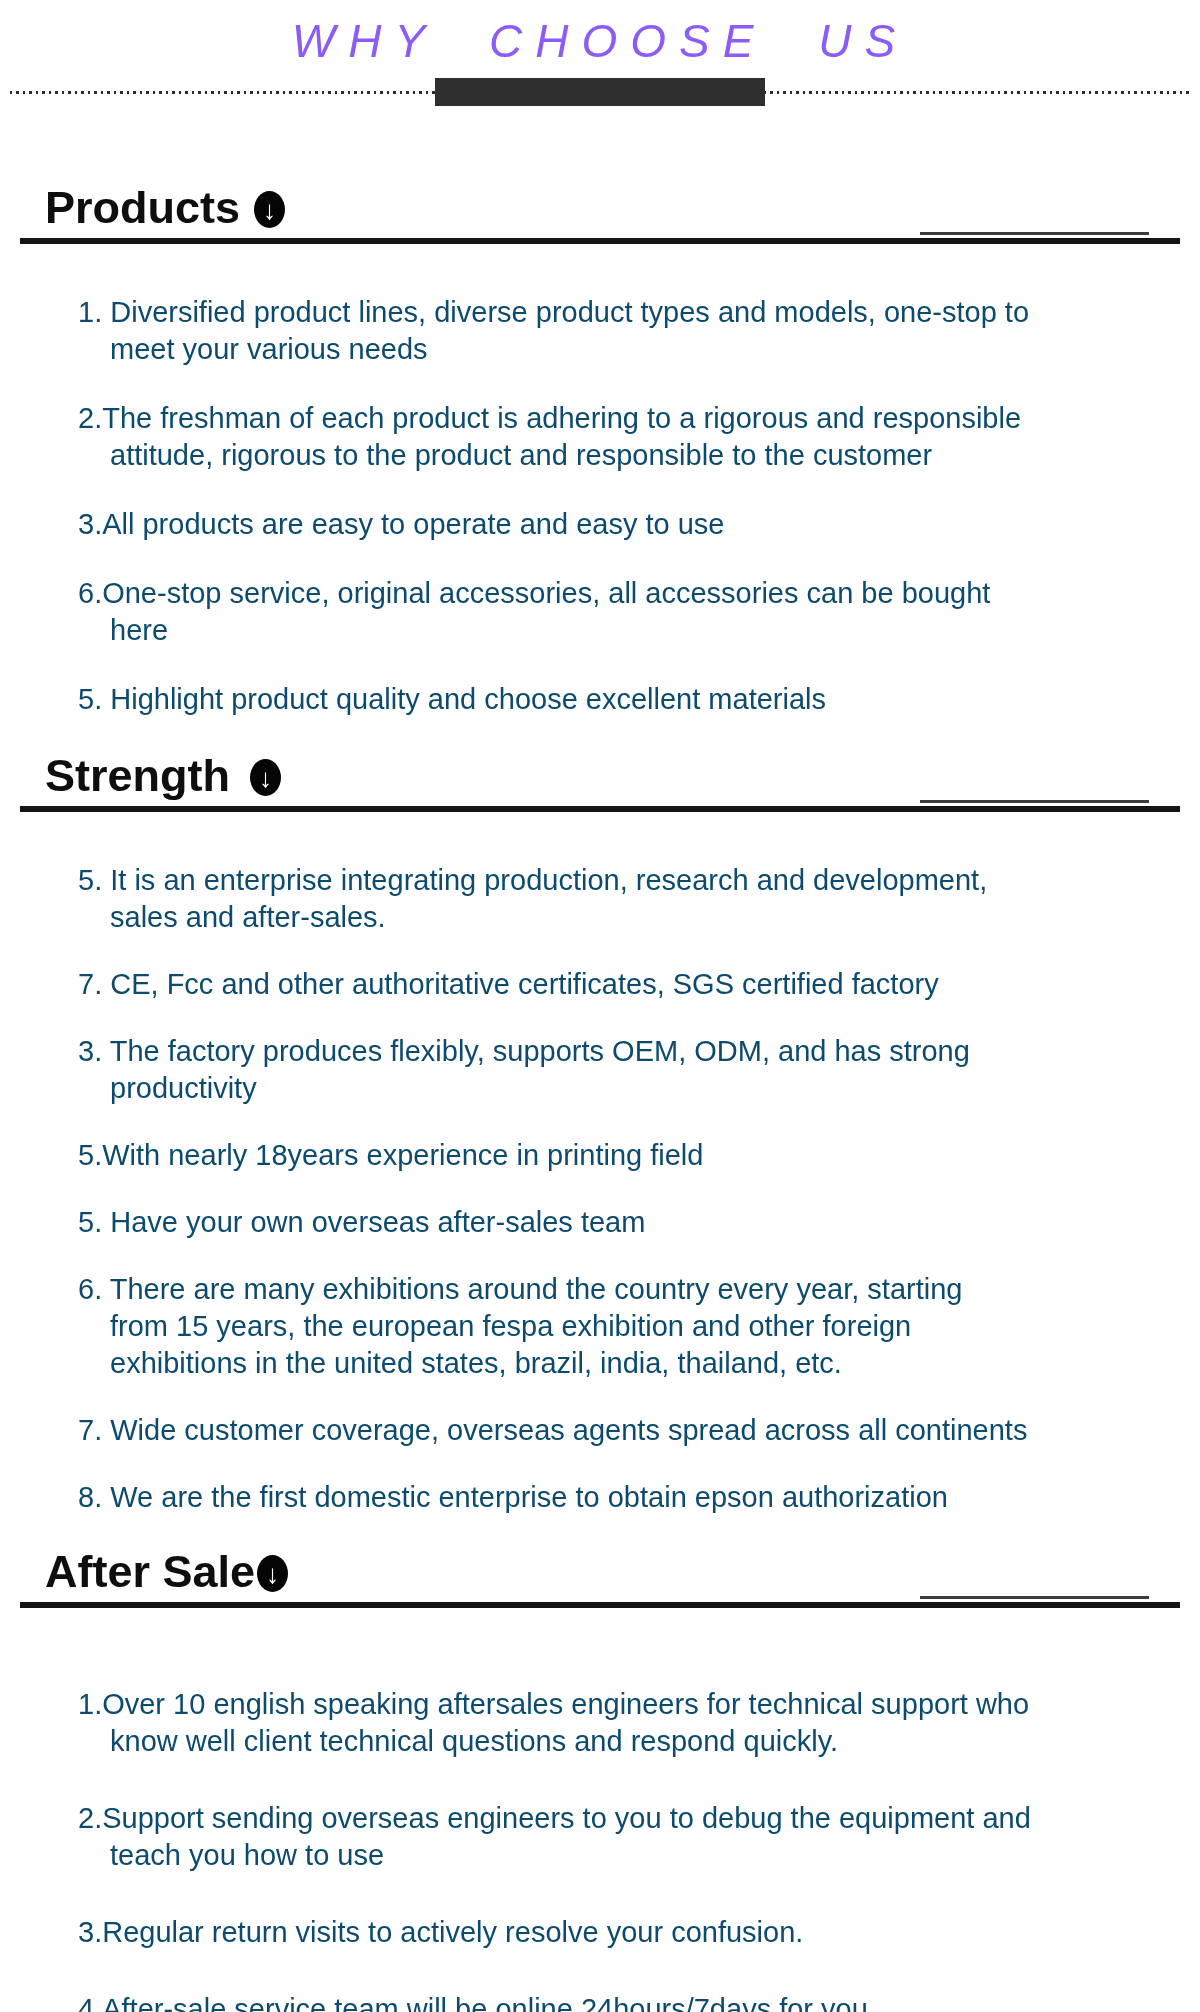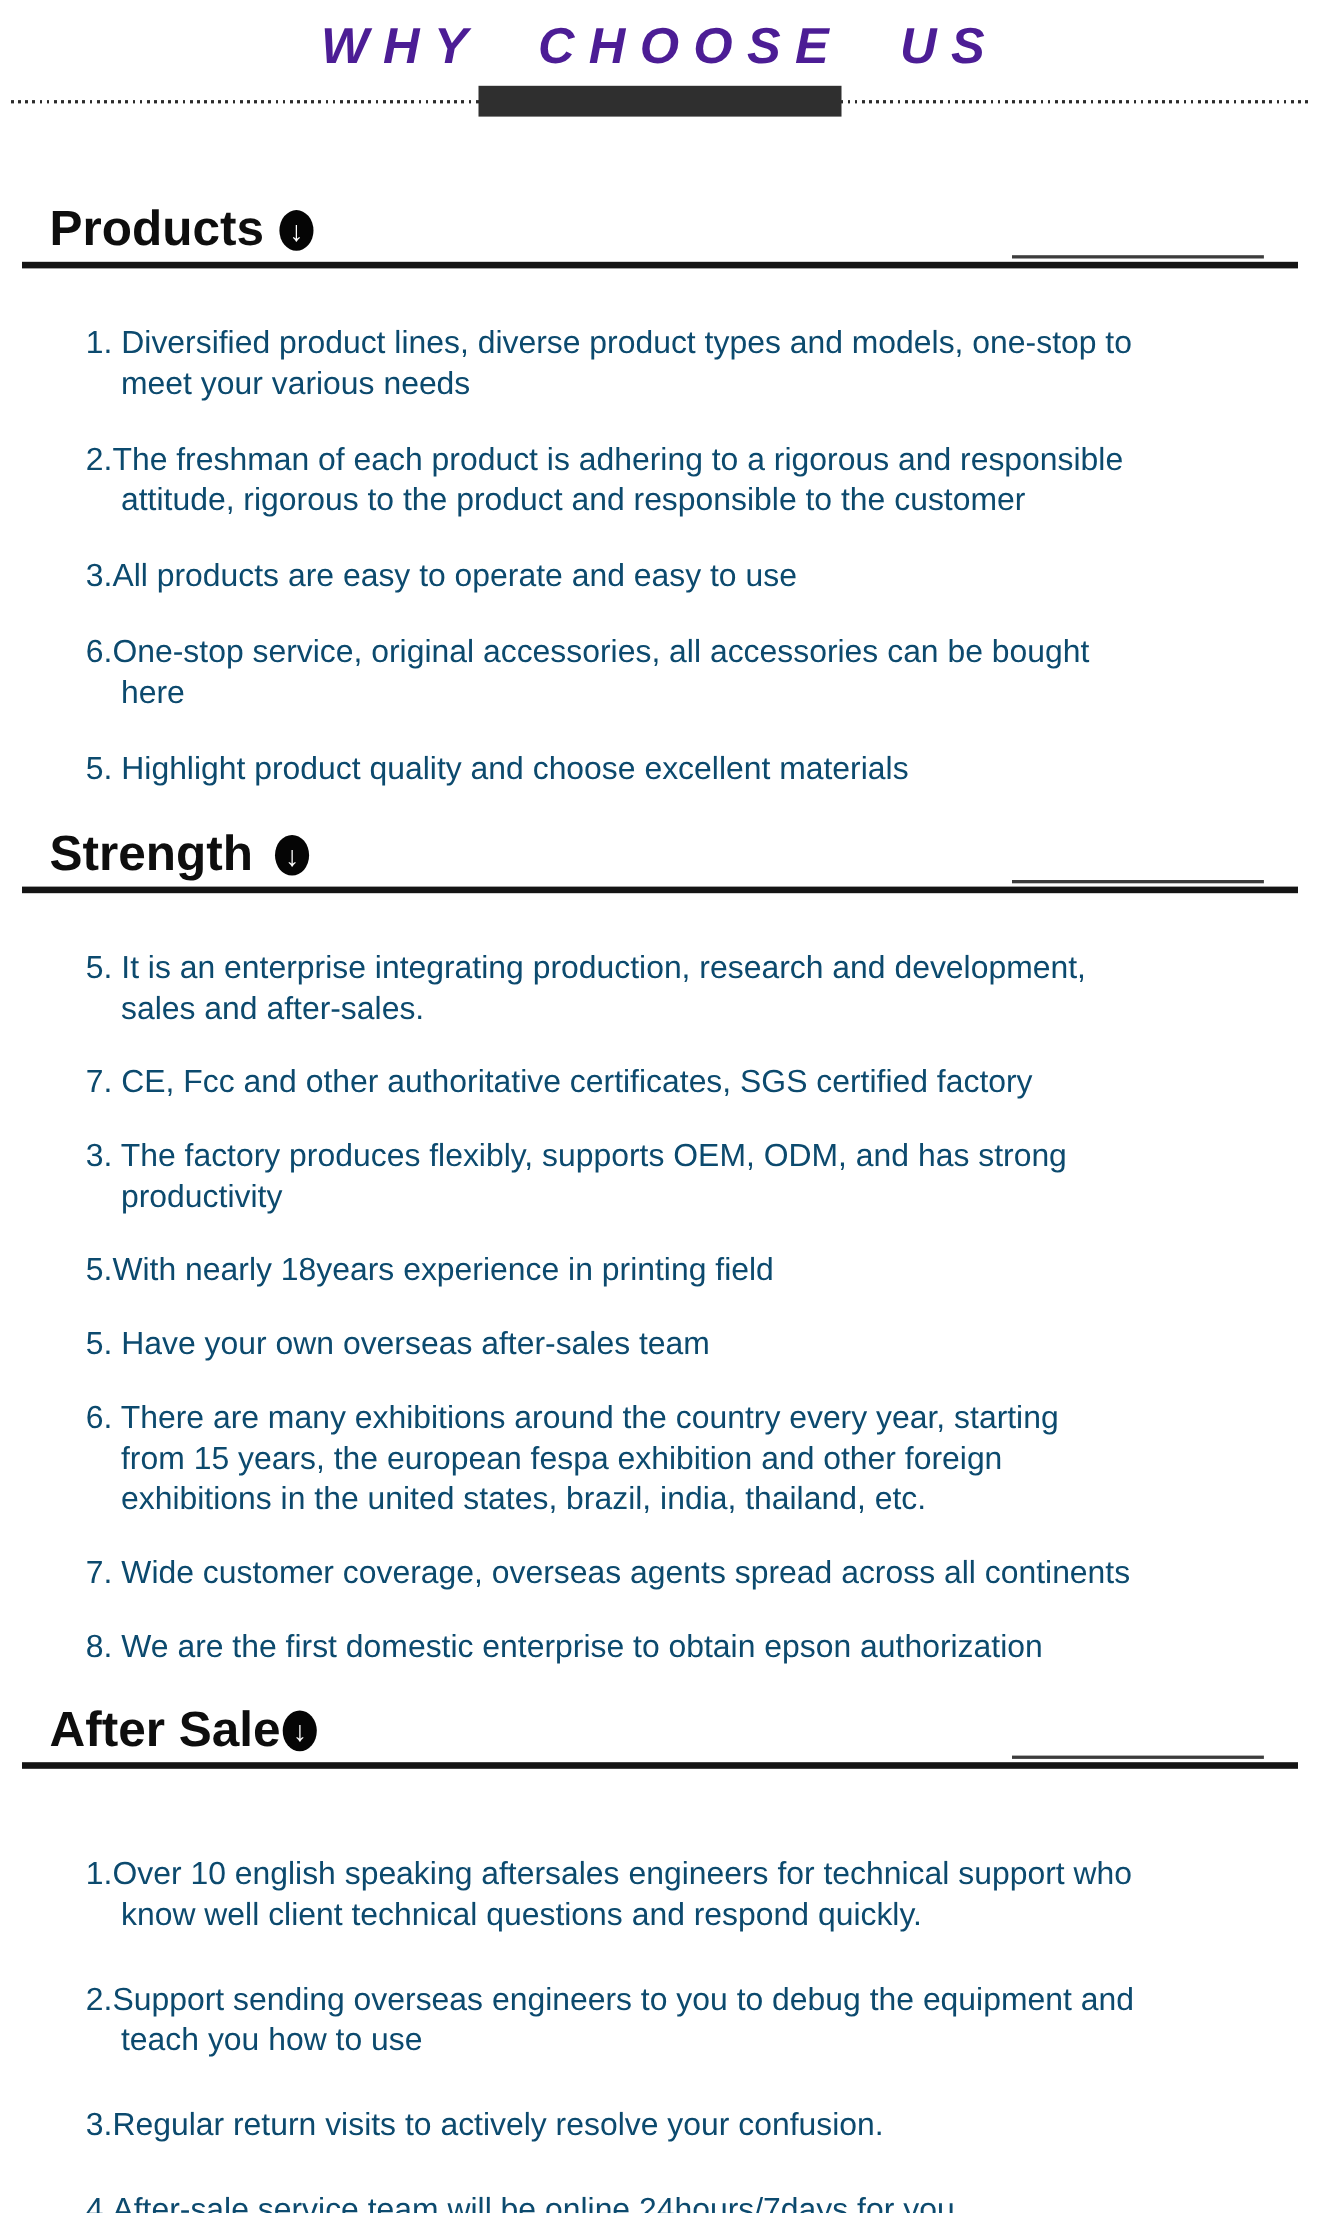--- a/index.html
+++ b/index.html
@@ -13,25 +13,25 @@
   }
 
   
   .header h1 {
     margin:0;
     padding-top:14px;
     height:54px;
     text-align:center;
     font-size:46px;
     line-height:54px;
-    font-weight:bold;
+    font-weight:normal;
     font-style:italic;
     letter-spacing:13px;
     word-spacing:26px;
-    color:#4c1d95;
+    color:#8b5cf6;
   }
   .divider { position:relative; height:28px; margin-top:10px; }
   .divider .dots {
     position:absolute; left:10px; right:10px; top:13px; height:3px;
     background-image:repeating-linear-gradient(90deg,#2b2b2b 0 2.5px, transparent 2.5px 6.5px);
   }
   .divider .block {
     position:relative; margin:0 auto;
     width:330px; height:28px;
     background:#2f2f2f;

